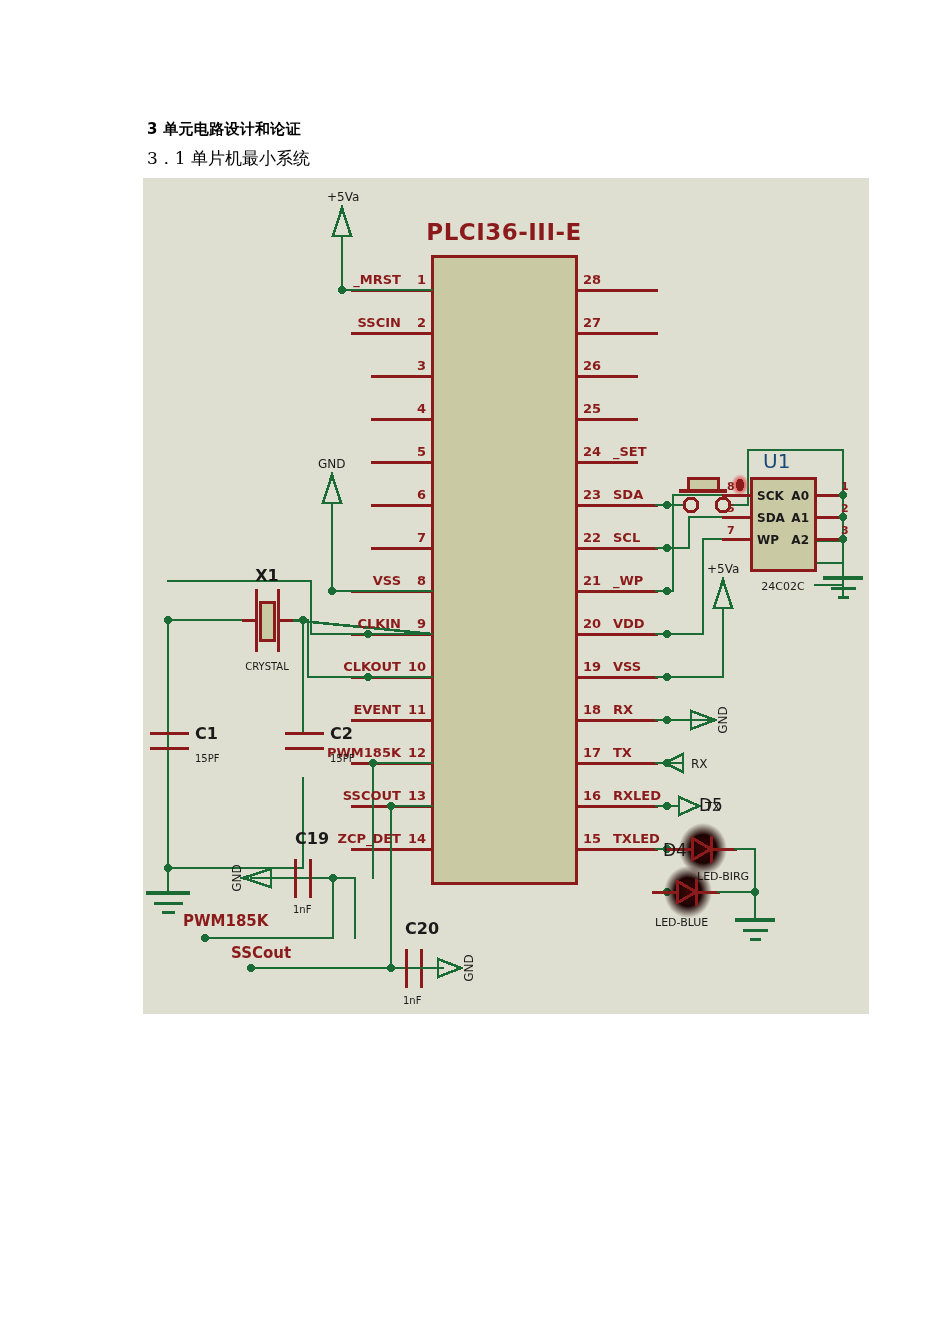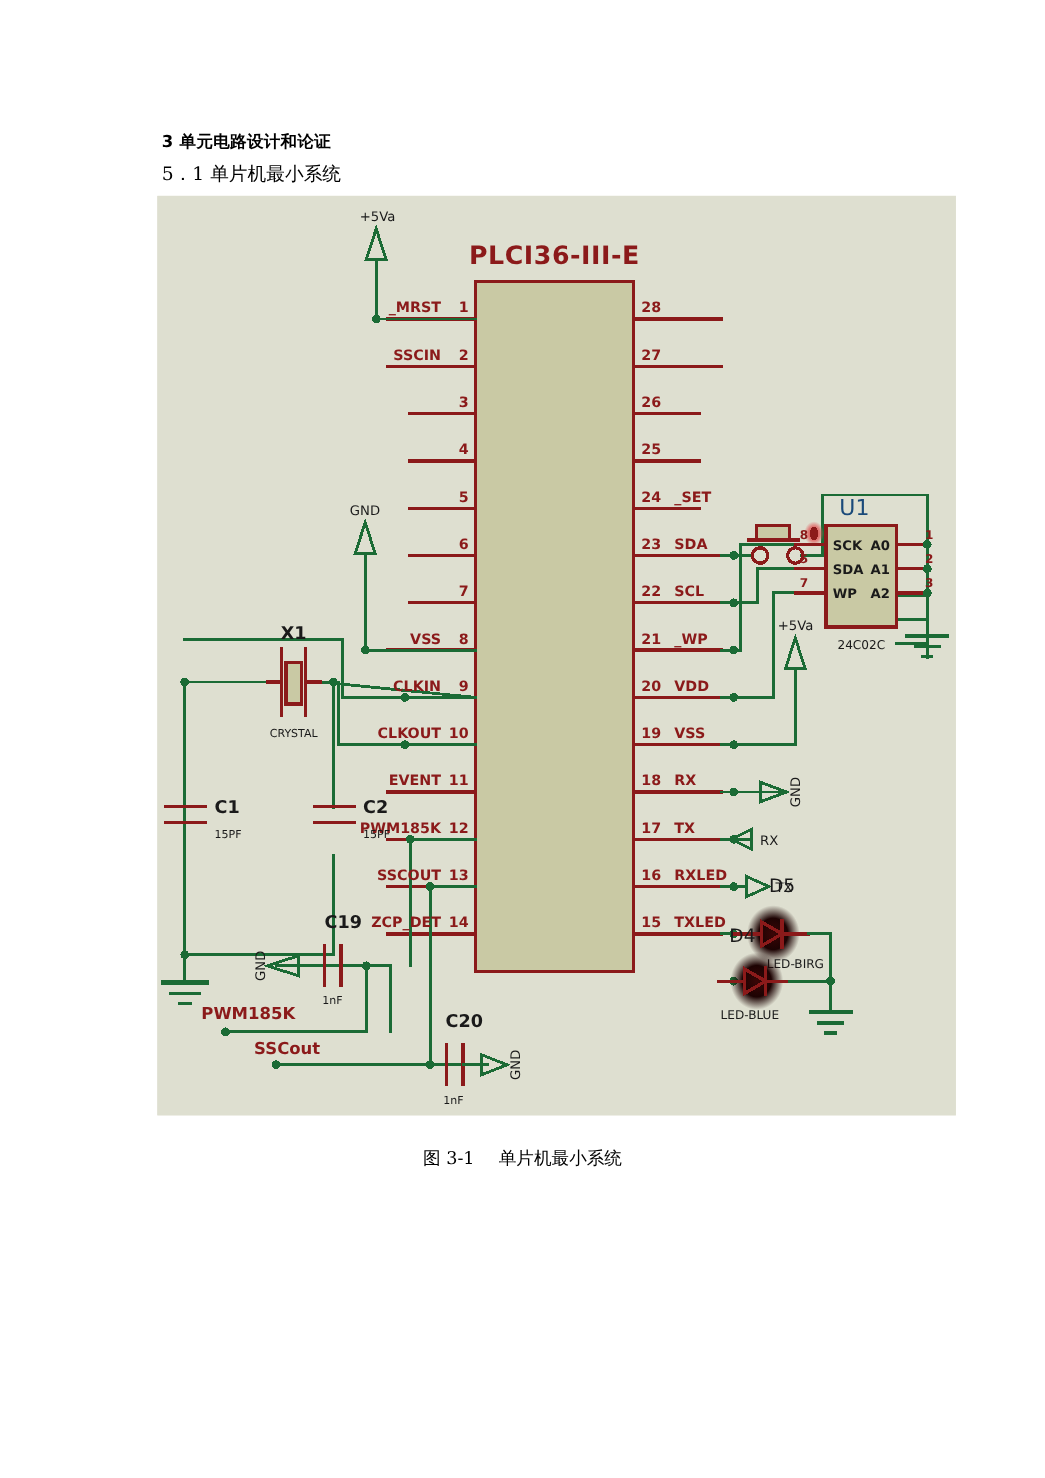--- a/index.html
+++ b/index.html
@@ -64,21 +64,21 @@
   }
   #schematic svg { display: block; }
 </style>
 </head>
 <body>
 
 <div id="doc">
 
   <div class="heading-1">3 单元电路设计和论证</div>
 
-  <div class="heading-2">5．1 单片机最小系统</div>
+  <div class="heading-2">3．1 单片机最小系统</div>
 
   <div id="schematic">
     <svg width="726" height="836" viewBox="0 0 726 836" xmlns="http://www.w3.org/2000/svg">
 
       <defs>
         <radialGradient id="ledglow" cx="50%" cy="50%" r="50%">
           <stop offset="0%" stop-color="#3a0606"></stop>
           <stop offset="55%" stop-color="#1d0303"></stop>
           <stop offset="100%" stop-color="#1d0303" stop-opacity="0"></stop>
         </radialGradient>
@@ -492,17 +492,14 @@
       <g>
         <line x1="594" y1="742" x2="630" y2="742" stroke="#1b6b35" stroke-width="4"></line>
         <line x1="601" y1="752" x2="623" y2="752" stroke="#1b6b35" stroke-width="3"></line>
         <line x1="608" y1="761" x2="616" y2="761" stroke="#1b6b35" stroke-width="3"></line>
       </g>
 
       </g>
     </svg>
   </div>
 
-  <div class="figure-caption">
-    <span>图 3-1</span><span class="gap"></span><span>单片机最小系统</span>
-  </div>
 
 </div>
 
 </body></html>

